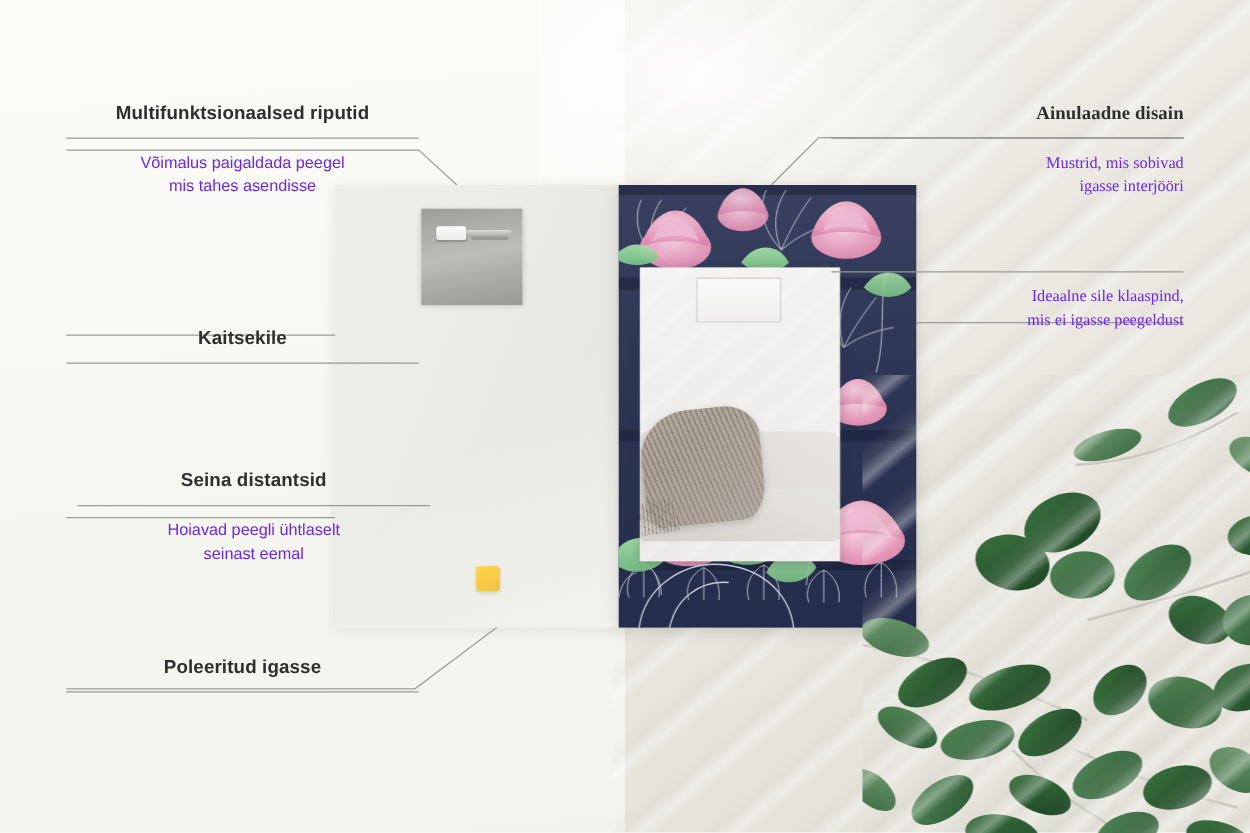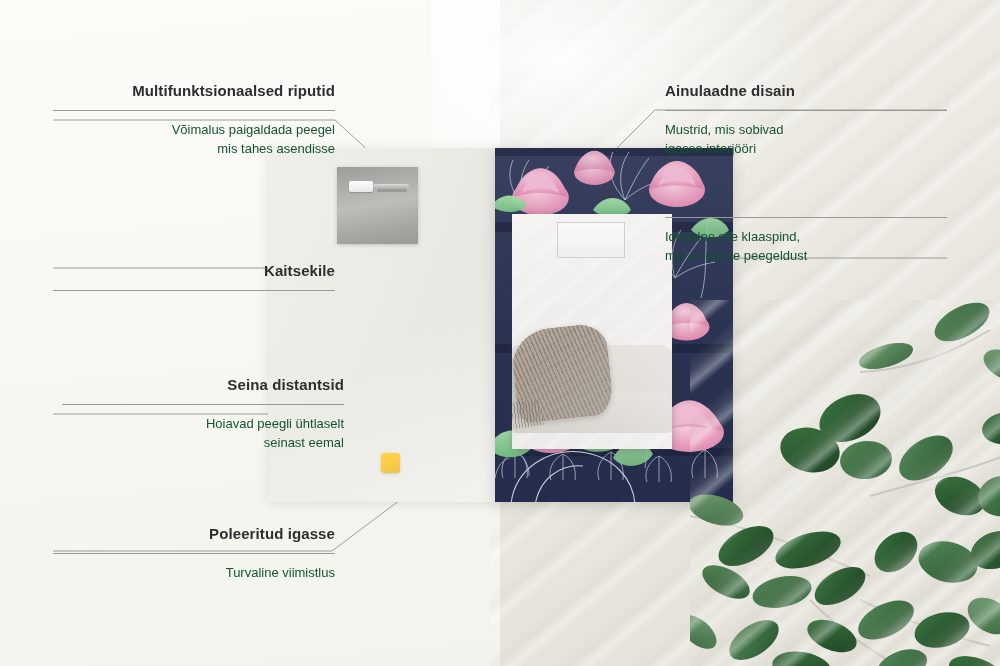--- a/index.html
+++ b/index.html
@@ -43,24 +43,24 @@
   
   .feat{position:absolute;}
   .feat h3{
     margin:0;font-size:15px;font-weight:bold;color:#2e2e2e;letter-spacing:.1px;
     line-height:1.25;
   }
   .feat .rule{
     height:1px;background:#9a9a93;margin:9px 0 10px 0;width:100%;
   }
   .feat p{
-    margin:0;font-size:13px;line-height:1.45;color:#14532d;font-weight:400;
-  }
-  .feat.left{text-align:right;}
-  .feat.right{text-align:left;}
+    margin:0;font-size:13px;line-height:1.45;color:#6d28d9;font-weight:400;
+  }
+  .feat.left{text-align:center;}
+  .feat.right{text-align:right;font-family:Liberation Serif, serif;}
 
   #feat-hangers{left:53px;top:82px;width:282px;}
   #feat-film{left:53px;top:230px;width:282px;margin-top:32px;}
   #feat-spacers{left:38px;top:376px;width:282px;margin-left:24px;}
   #feat-edges{left:53px;top:525px;width:282px;}
   #feat-design{left:665px;top:82px;width:282px;}
   #feat-quality{left:665px;top:208px;width:282px;}
 
   
   .leads{position:absolute;inset:0;pointer-events:none;}
@@ -446,21 +446,20 @@
     <div class="rule"></div>
     <p>
       <span>Hoiavad peegli ühtlaselt</span><br>
       <span>seinast eemal</span>
     </p>
   </div>
 
   <div class="feat left" id="feat-edges">
     <h3>Poleeritud igasse</h3>
     <div class="rule"></div>
-    <p>Turvaline viimistlus</p>
   </div>
 
   <div class="feat right" id="feat-design">
     <h3>Ainulaadne disain</h3>
     <div class="rule"></div>
     <p>
       <span>Mustrid, mis sobivad</span><br>
       <span>igasse interjööri</span>
     </p>
   </div>

